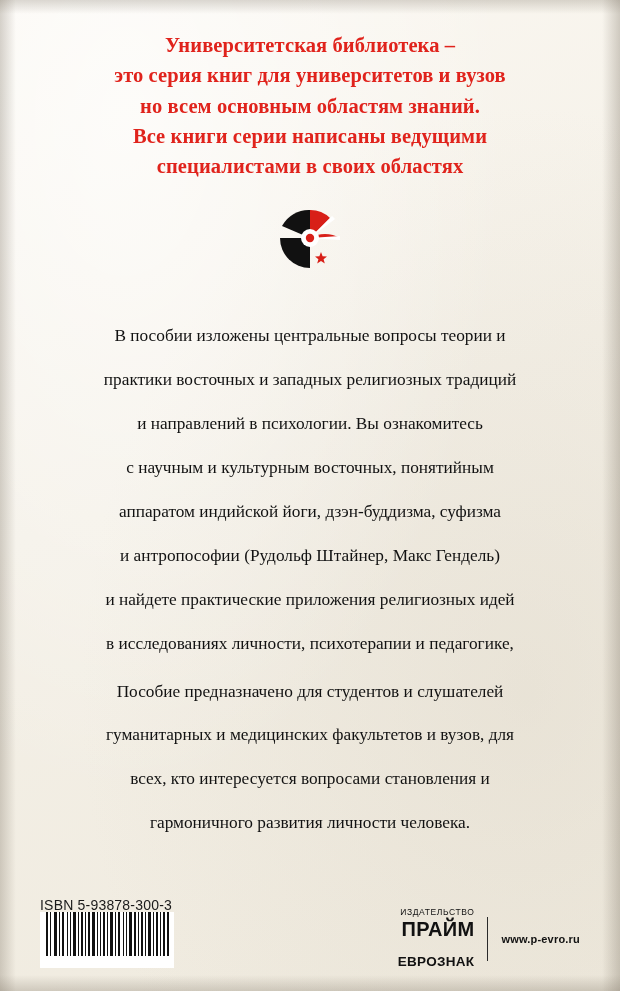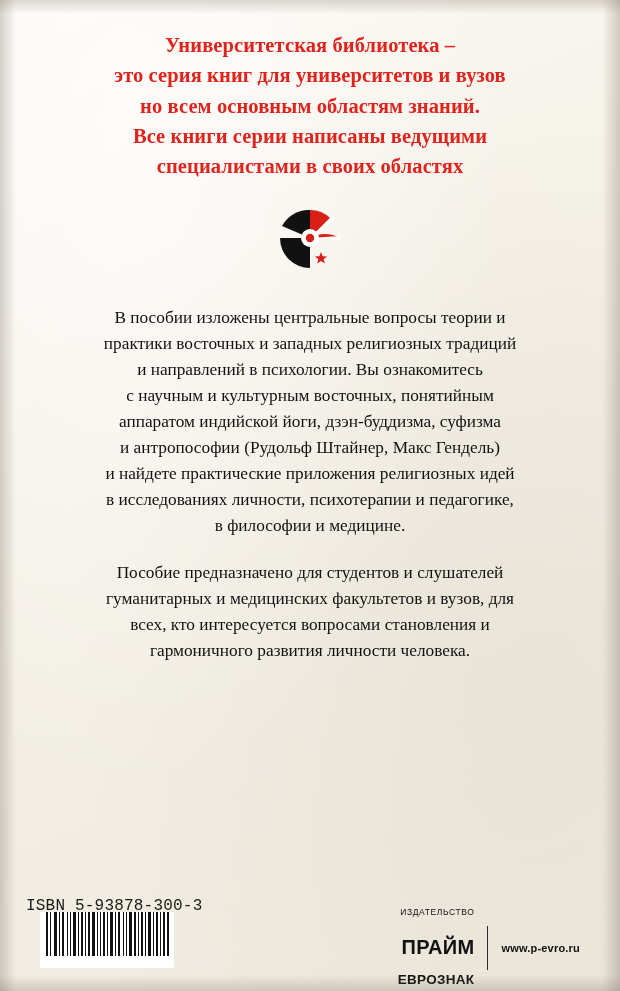--- a/index.html
+++ b/index.html
@@ -89,29 +89,30 @@
   }
   .body-block p {
     margin: 0;
   }
   .body-block p + p {
     margin-top: 22px;
   }
   .body-block .ln {
     display: block;
     white-space: nowrap;
+    margin-top: 18px;
   }
 
   
   .isbn-text {
     position: absolute;
-    left: 26px;
+    left: 40px;
     top: 897px;
-    font-family: Liberation Mono, monospace;
-    font-size: 16px;
+    font-family: Liberation Sans, sans-serif;
+    font-size: 14px;
     color: #1a1a1a;
     letter-spacing: 0.2px;
   }
   .barcode {
     position: absolute;
     left: 40px;
     top: 912px;
     width: 134px;
     height: 56px;
     background: #ffffff;
@@ -152,21 +153,21 @@
   }
   .publisher-left {
     text-align: right;
     line-height: 1.08;
   }
   .pub-kicker {
     font-family: "Liberation Sans", sans-serif;
     font-size: 8.5px;
     letter-spacing: 0.6px;
     color: #111;
-    margin-bottom: 20px;
+    margin-bottom: 2px;
   }
   .pub-name-1 {
     font-family: "Liberation Sans", sans-serif;
     font-weight: bold;
     font-size: 20px;
     color: #111;
     letter-spacing: 0.3px;
     line-height: 1.05;
   }
   .pub-name-2 {
@@ -240,21 +241,20 @@
     <div class="body-block">
       <p>
         <span class="ln">В пособии изложены центральные вопросы теории и</span>
         <span class="ln">практики восточных и западных религиозных традиций</span>
         <span class="ln">и направлений в психологии. Вы ознакомитесь</span>
         <span class="ln">с научным и культурным восточных, понятийным</span>
         <span class="ln">аппаратом индийской йоги, дзэн-буддизма, суфизма</span>
         <span class="ln">и антропософии (Рудольф Штайнер, Макс Гендель)</span>
         <span class="ln">и найдете практические приложения религиозных идей</span>
         <span class="ln">в исследованиях личности, психотерапии и педагогике,</span>
-        <span class="ln">в философии и медицине.</span>
       </p>
       <p>
         <span class="ln">Пособие предназначено для студентов и слушателей</span>
         <span class="ln">гуманитарных и медицинских факультетов и вузов, для</span>
         <span class="ln">всех, кто интересуется вопросами становления и</span>
         <span class="ln">гармоничного развития личности человека.</span>
       </p>
     </div>
 
     <div class="isbn-text">ISBN  5-93878-300-3</div>

